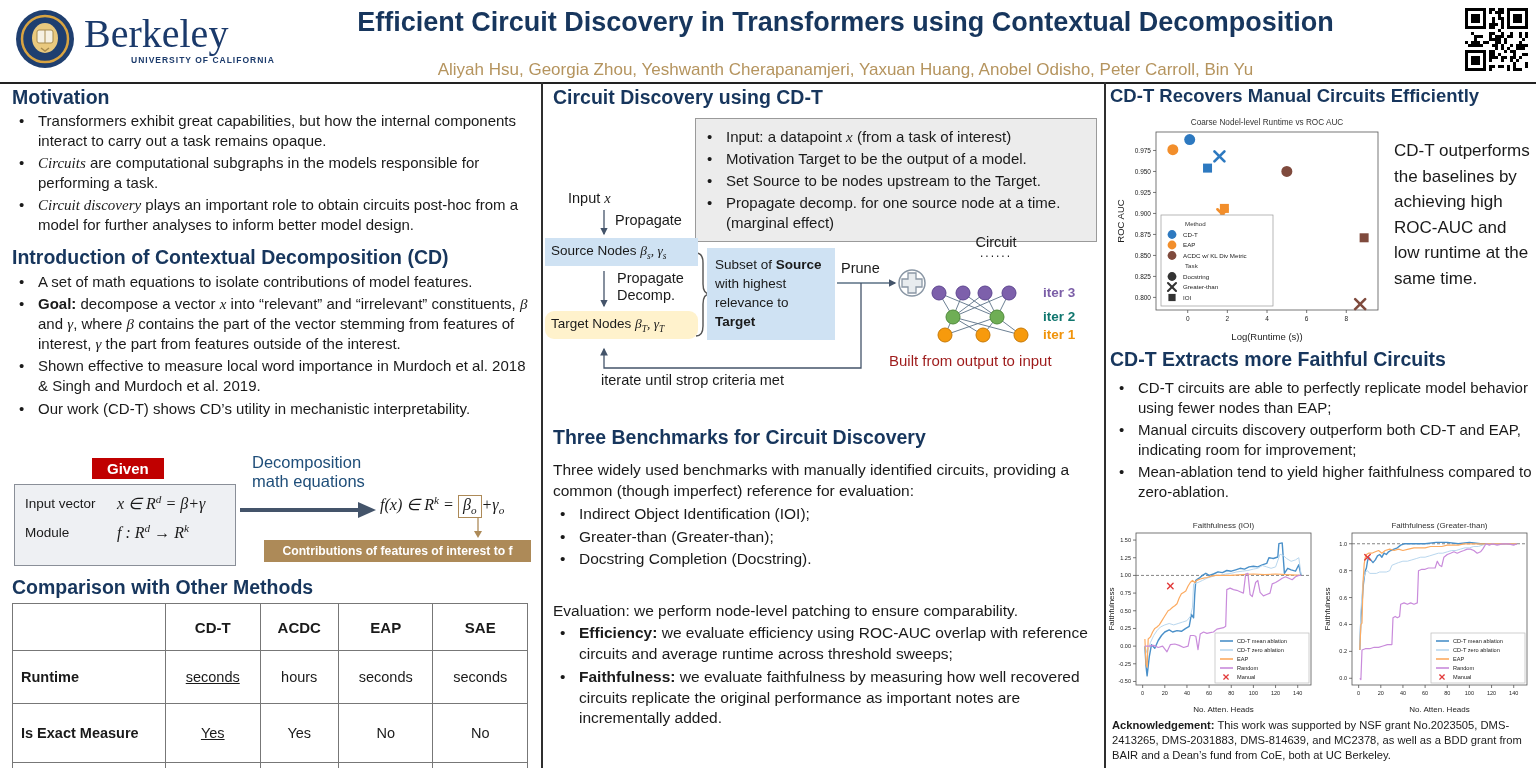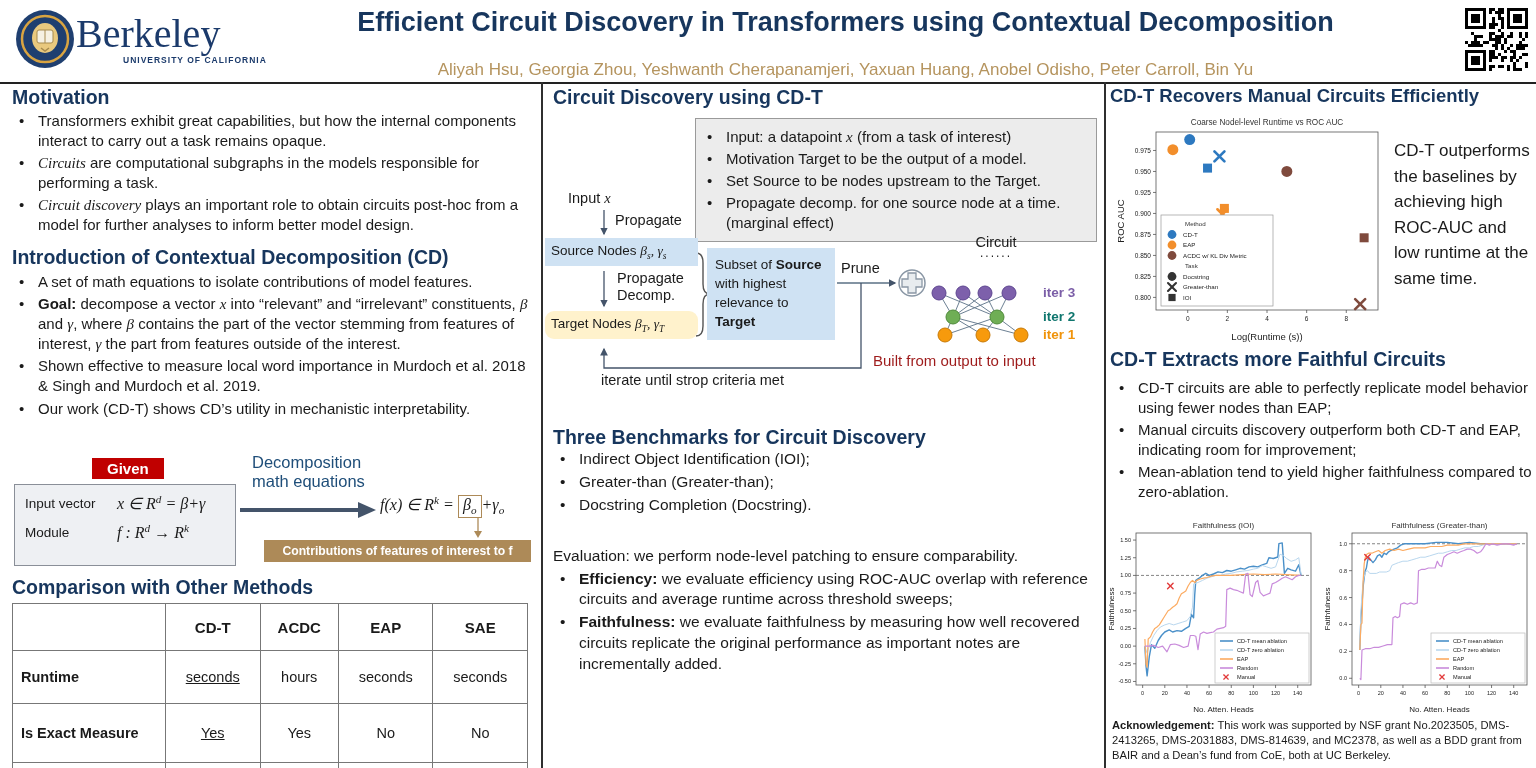--- a/index.html
+++ b/index.html
@@ -1,20 +1,20 @@
 <!DOCTYPE html>
 <html><head>
 <meta charset="utf-8">
 <style>
   html,body{margin:0;padding:0;background:#fff;}
   .poster{position:relative;width:1536px;height:768px;background:#fff;overflow:hidden;
           font-family:"Liberation Sans",sans-serif;color:#1a1a1a;}
   
   header{position:absolute;left:0;top:0;width:1536px;height:82px;border-bottom:2px solid #222;}
-  .logo{position:absolute;left:14px;top:8px;display:flex;align-items:center;gap:0;}
+  .logo{position:absolute;left:14px;top:8px;display:flex;align-items:center;gap:8px;}
   .wordmark{font-family:"Liberation Serif",serif;font-size:40px;color:#1b3a6b;line-height:1;}
   .wordmark-sub{font-size:8.5px;font-weight:bold;letter-spacing:1px;color:#1b3a6b;margin-top:1px;padding-left:47px;}
   .title-block{position:absolute;left:250px;right:95px;top:6px;text-align:center;}
   h1{margin:0;font-size:27px;font-weight:bold;color:#17365d;line-height:1.25;}
   .authors{font-size:17px;color:#b5945e;margin-top:20px;}
   .qr{position:absolute;right:8px;top:8px;}
   
   .col{position:absolute;top:82px;height:728px;}
   .col-left{left:0;width:541px;border-right:2px solid #2f2f2f;}
   .col-mid{left:541px;width:563px;border-right:2px solid #2f2f2f;}
@@ -358,26 +358,27 @@
         </g>
         <g>
           <circle cx="18" cy="77" r="7" fill="#f79a0c" stroke="#c77a08"></circle>
             <circle cx="56" cy="77" r="7" fill="#f79a0c" stroke="#c77a08"></circle>
             <circle cx="94" cy="77" r="7" fill="#f79a0c" stroke="#c77a08"></circle>
         </g>
       </svg>
       <div class="abs iter" style="left:502px;top:167px;color:#7b5ea7;">iter 3</div>
       <div class="abs iter" style="left:502px;top:191px;color:#0f766e;">iter 2</div>
       <div class="abs iter" style="left:502px;top:209px;color:#f0930a;">iter 1</div>
-      <div class="abs built" style="left:332px;top:234px;width:214px;">Built from output to input</div>
+      <div class="abs built" style="left:348px;top:234px;width:214px;">Built from output to input</div>
       <div class="abs dlabel" style="left:60px;top:254px;">iterate until strop criteria met</div>
     </div>
 
     <div class="abs" style="left:12px;top:344px;width:542px;">
       <h2>Three Benchmarks for Circuit Discovery</h2>
+      <p style="font-size:15.5px;line-height:1.38;margin:10px 0 2px;">Three widely used benchmarks with manually identified circuits, providing a common (though imperfect) reference for evaluation:</p>
       <ul class="bl mid">
           <li>Indirect Object Identification (IOI);</li>
           <li>Greater-than (Greater-than);</li>
           <li>Docstring Completion (Docstring).</li>
         </ul>
       <p style="font-size:15.5px;line-height:1.38;margin:30px 0 2px;">Evaluation: we perform node-level patching to ensure comparability.</p>
       <ul class="bl mid">
           <li><b>Efficiency:</b> we evaluate efficiency using ROC-AUC overlap with reference circuits and average runtime across threshold sweeps;</li>
           <li><b>Faithfulness:</b> we evaluate faithfulness by measuring how well recovered circuits replicate the original performance as important notes are incrementally added.</li>
         </ul>

